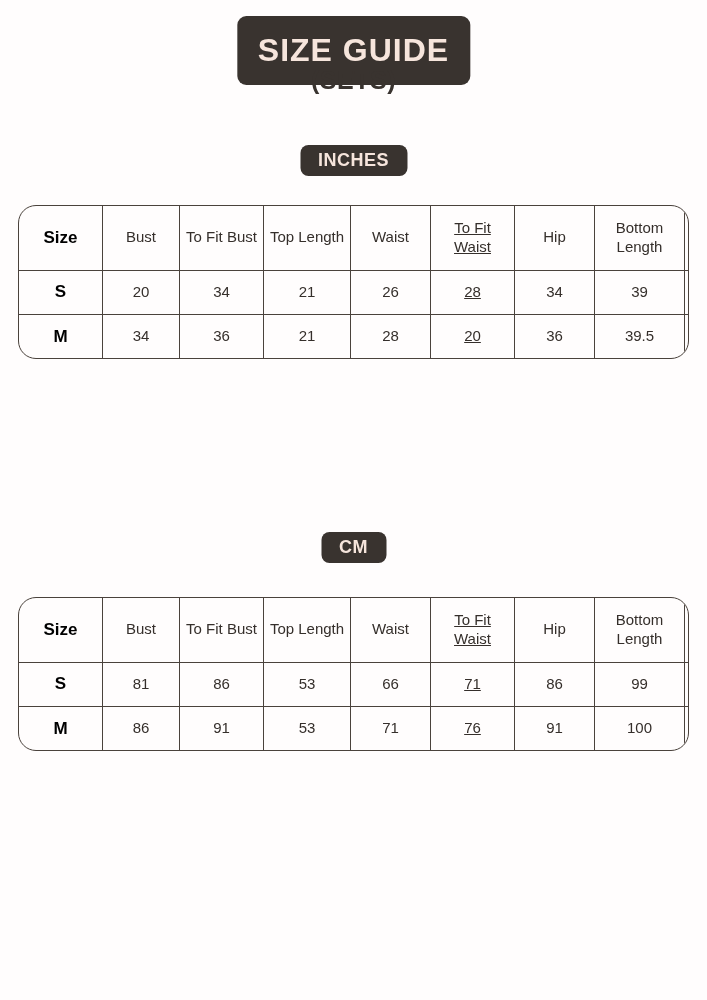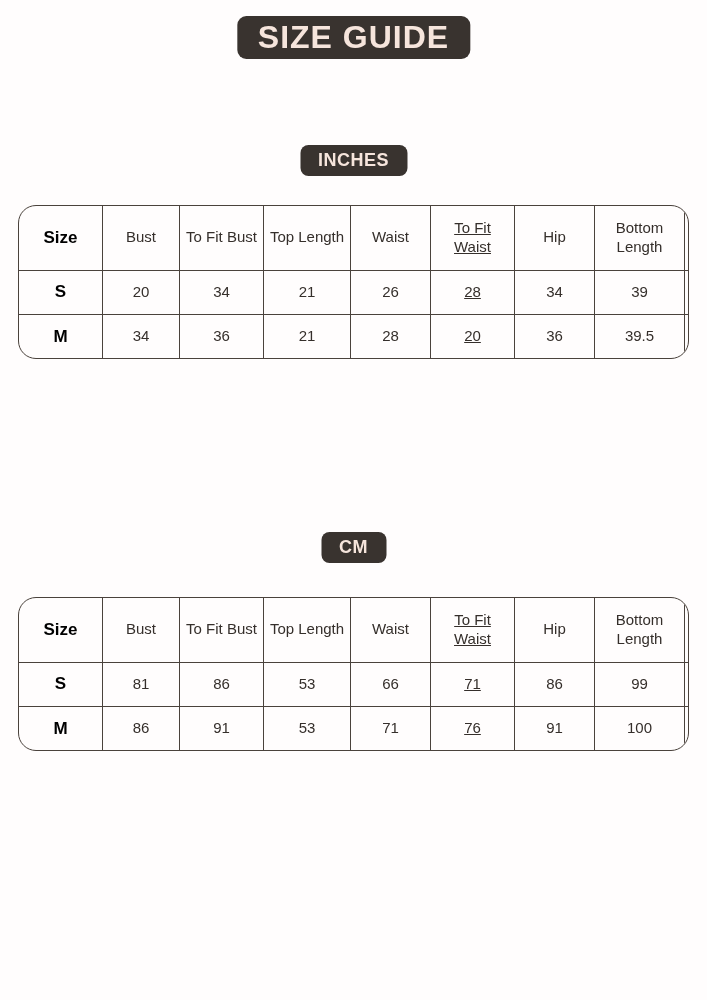--- a/index.html
+++ b/index.html
@@ -14,21 +14,21 @@
     width:707px;height:1000px;
     background:var(--bg);
     font-family:"Liberation Sans", sans-serif;
     position:relative;overflow:hidden;
   }
   .canvas{position:absolute;inset:0;}
   .title-badge{
     position:absolute;top:16px;left:50%;transform:translateX(-50%);
     background:var(--dark);color:var(--cream);
     font-size:32px;font-weight:700;letter-spacing:1px;
-    padding:3px 21px;border-radius:9px;white-space:nowrap;
+    padding:16px 21px;border-radius:9px;white-space:nowrap;
   }
   .subtitle{
     position:absolute;top:66px;left:0;width:100%;
     text-align:center;color:var(--dark);
     font-size:25px;font-weight:700;letter-spacing:0.5px;
   }
   .unit-badge{
     position:absolute;left:50%;transform:translateX(-50%);
     background:var(--dark);color:var(--cream);
     font-size:18px;font-weight:700;letter-spacing:0.5px;
@@ -75,20 +75,21 @@
 </style>
 </head>
 <body>
 
 <div class="canvas">
 
   <div class="title-badge">
     <span>SIZE GUIDE</span>
   </div>
 
+  <div class="subtitle">(SETS)</div>
 
   <section>
     <div class="unit-badge inches">INCHES</div>
     <div class="tbl-wrap inches">
       <table>
           <thead>
             <tr>
               <th class="size-head">Size</th>
               <th>Bust</th>
               <th>To Fit Bust</th>

